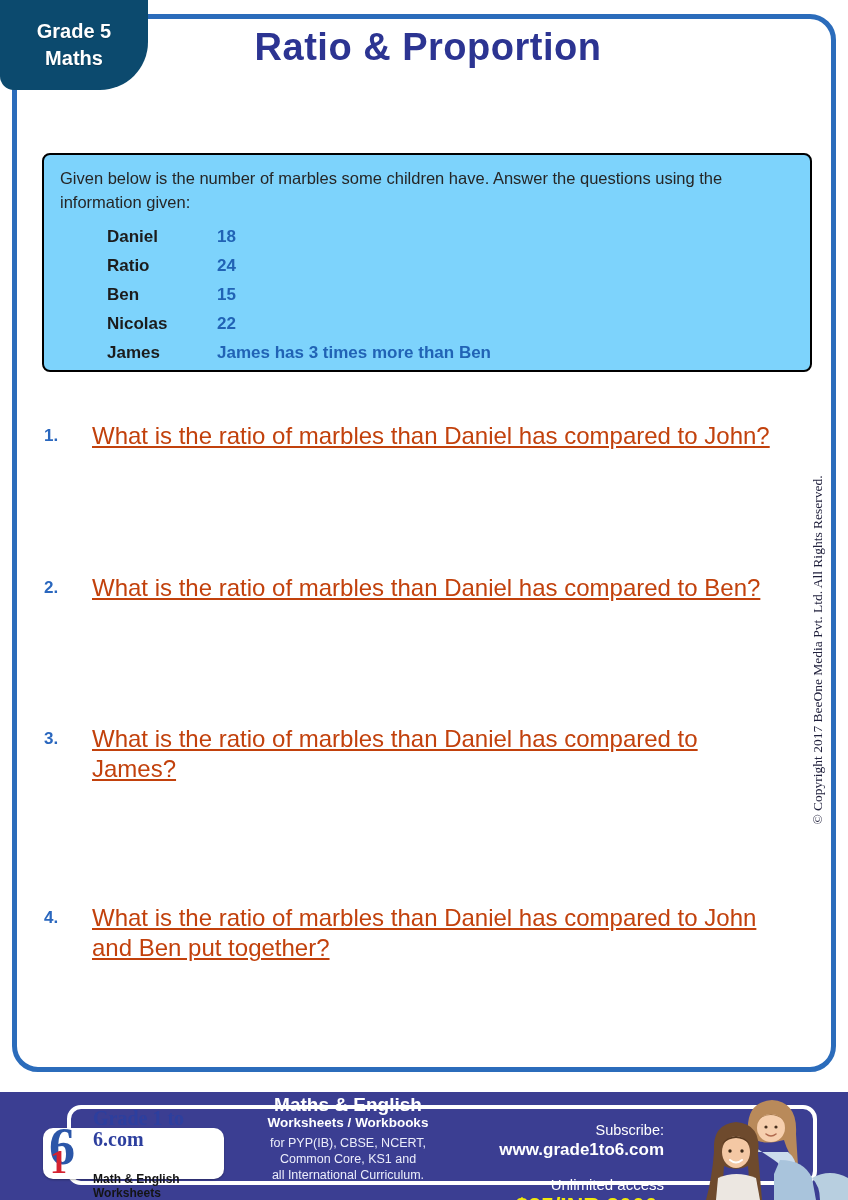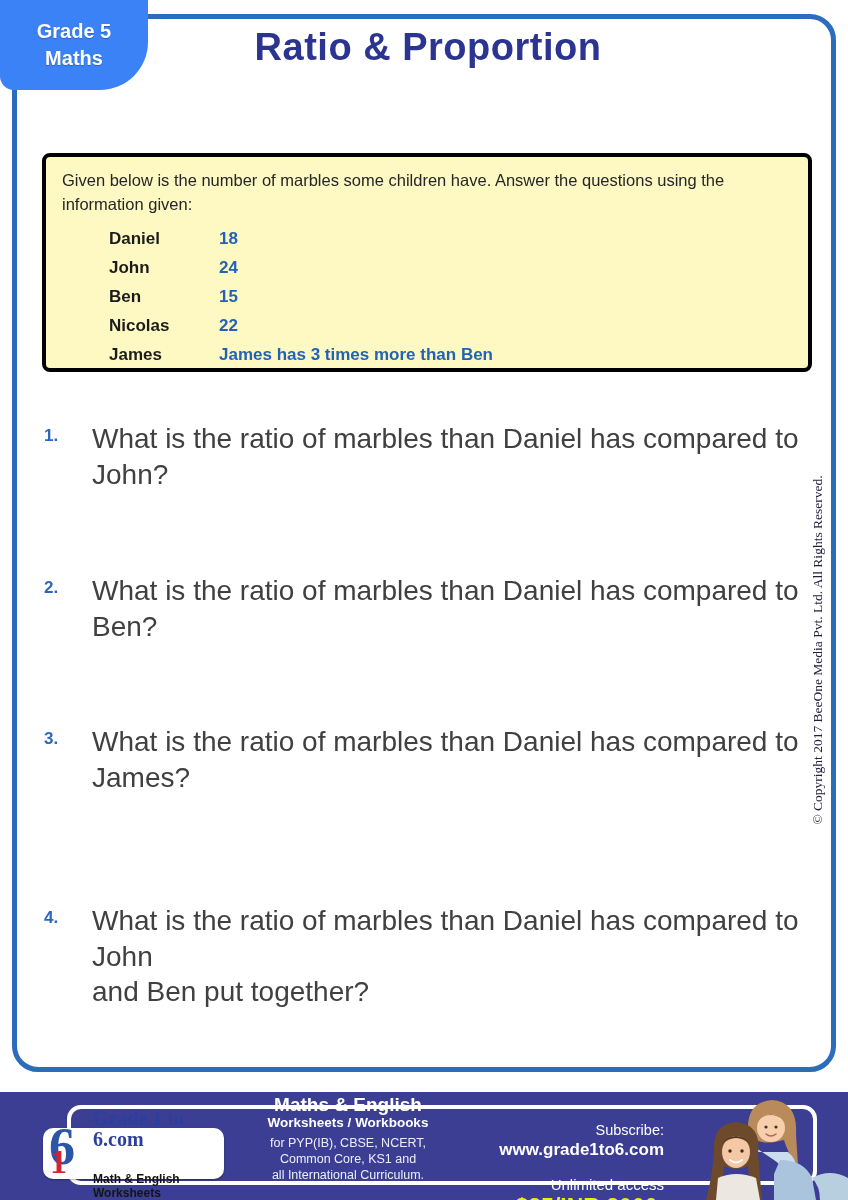--- a/index.html
+++ b/index.html
@@ -12,54 +12,55 @@
 
   
   .page-border {
     position:absolute; left:12px; top:14px; width:824px; height:1058px;
     border:5px solid #2b6cbb; border-radius:26px;
   }
 
   
   .grade-badge {
     position:absolute; left:0; top:0; width:148px; height:90px;
-    background:#3b82f6; border-radius:0 0 48px 14px;
+    background:#0c4a6e; border-radius:0 0 48px 14px;
     display:flex; flex-direction:column; align-items:center; justify-content:center;
     color:#ffffff; font-weight:bold; font-size:20px; line-height:1.35;
     text-shadow:0 1px 1px rgba(0,0,0,.25);
   }
 
   .page-title {
     position:absolute; left:148px; top:26px; width:560px;
     text-align:center; color:#2c3492; font-size:38px; font-weight:bold;
     letter-spacing:.5px;
   }
 
   
   .info-box {
     position:absolute; left:42px; top:153px; width:770px; height:219px;
-    background:#fef9c3; border:4px solid #000000; border-radius:8px;
+    background:#7dd3fc; border:2px solid #000000; border-radius:8px;
     padding:12px 16px;
   }
   .instructions {
     color:#262626; font-size:16.5px; line-height:1.45; white-space:pre-line;
   }
   .info-table { margin:12px 0 0 47px; }
   .info-row { display:flex; height:29px; font-size:17px; }
   .info-name  { width:110px; color:#1c1c1c; font-weight:bold; }
   .info-value { color:#2163b5; font-weight:bold; }
 
   
   .question { position:absolute; left:44px; display:flex; }
   .q-number {
     width:48px; color:#2a67be; font-weight:bold; font-size:17px; padding-top:5px;
   }
   .q-text {
-    width:712px; color:#404040; font-size:28px; line-height:1.27;
+    width:712px; color:#c2410c; font-size:24px; line-height:1.27;
     white-space:pre-line;
+    text-decoration:underline;
   }
   .q1 { top:421px; } .q2 { top:573px; } .q3 { top:724px; } .q4 { top:903px; }
 
   
   .copyright {
     position:absolute; top:650px; left:818px;
     transform:translate(-50%,-50%) rotate(-90deg);
     white-space:nowrap; color:#20203c;
     font-family:"Liberation Serif", serif; font-size:13.5px;
   }
@@ -131,21 +132,21 @@
 
   <div class="info-box">
     <p class="instructions">Given below is the number of marbles some children have. Answer the questions using the
 information given:</p>
     <div class="info-table">
       <div class="info-row">
         <span class="info-name">Daniel</span>
         <span class="info-value">18</span>
       </div>
       <div class="info-row">
-        <span class="info-name">John</span>
+        <span class="info-name">Ratio</span>
         <span class="info-value">24</span>
       </div>
       <div class="info-row">
         <span class="info-name">Ben</span>
         <span class="info-value">15</span>
       </div>
       <div class="info-row">
         <span class="info-name">Nicolas</span>
         <span class="info-value">22</span>
       </div>

